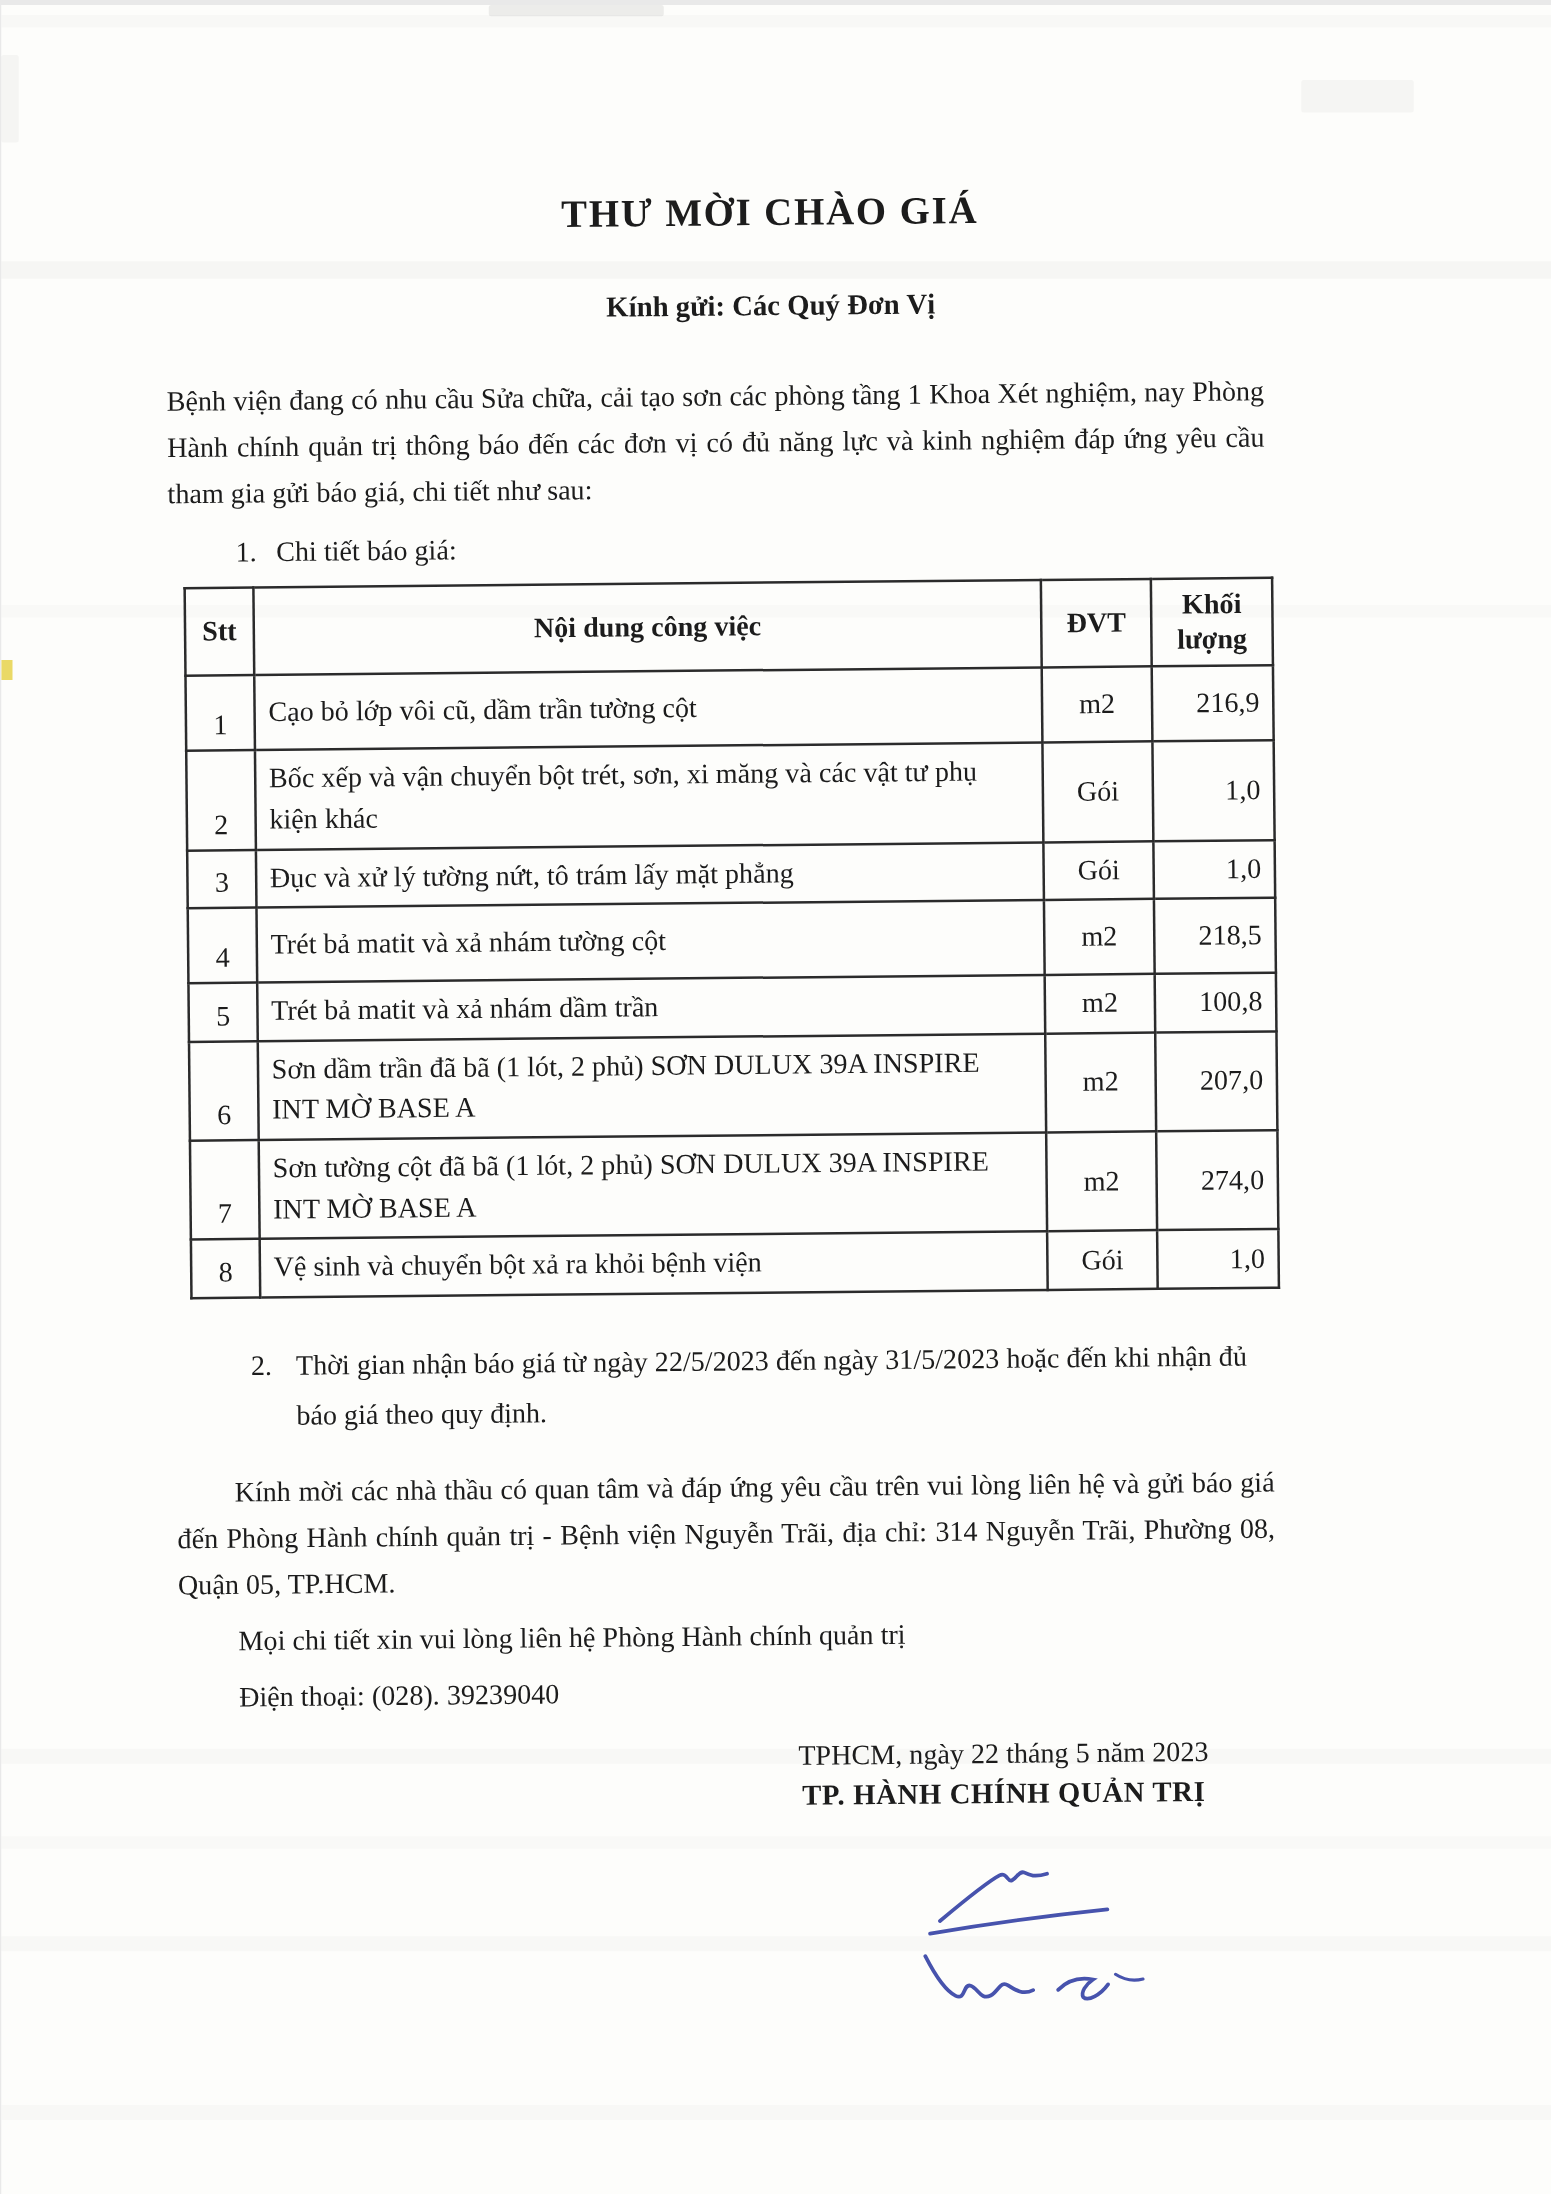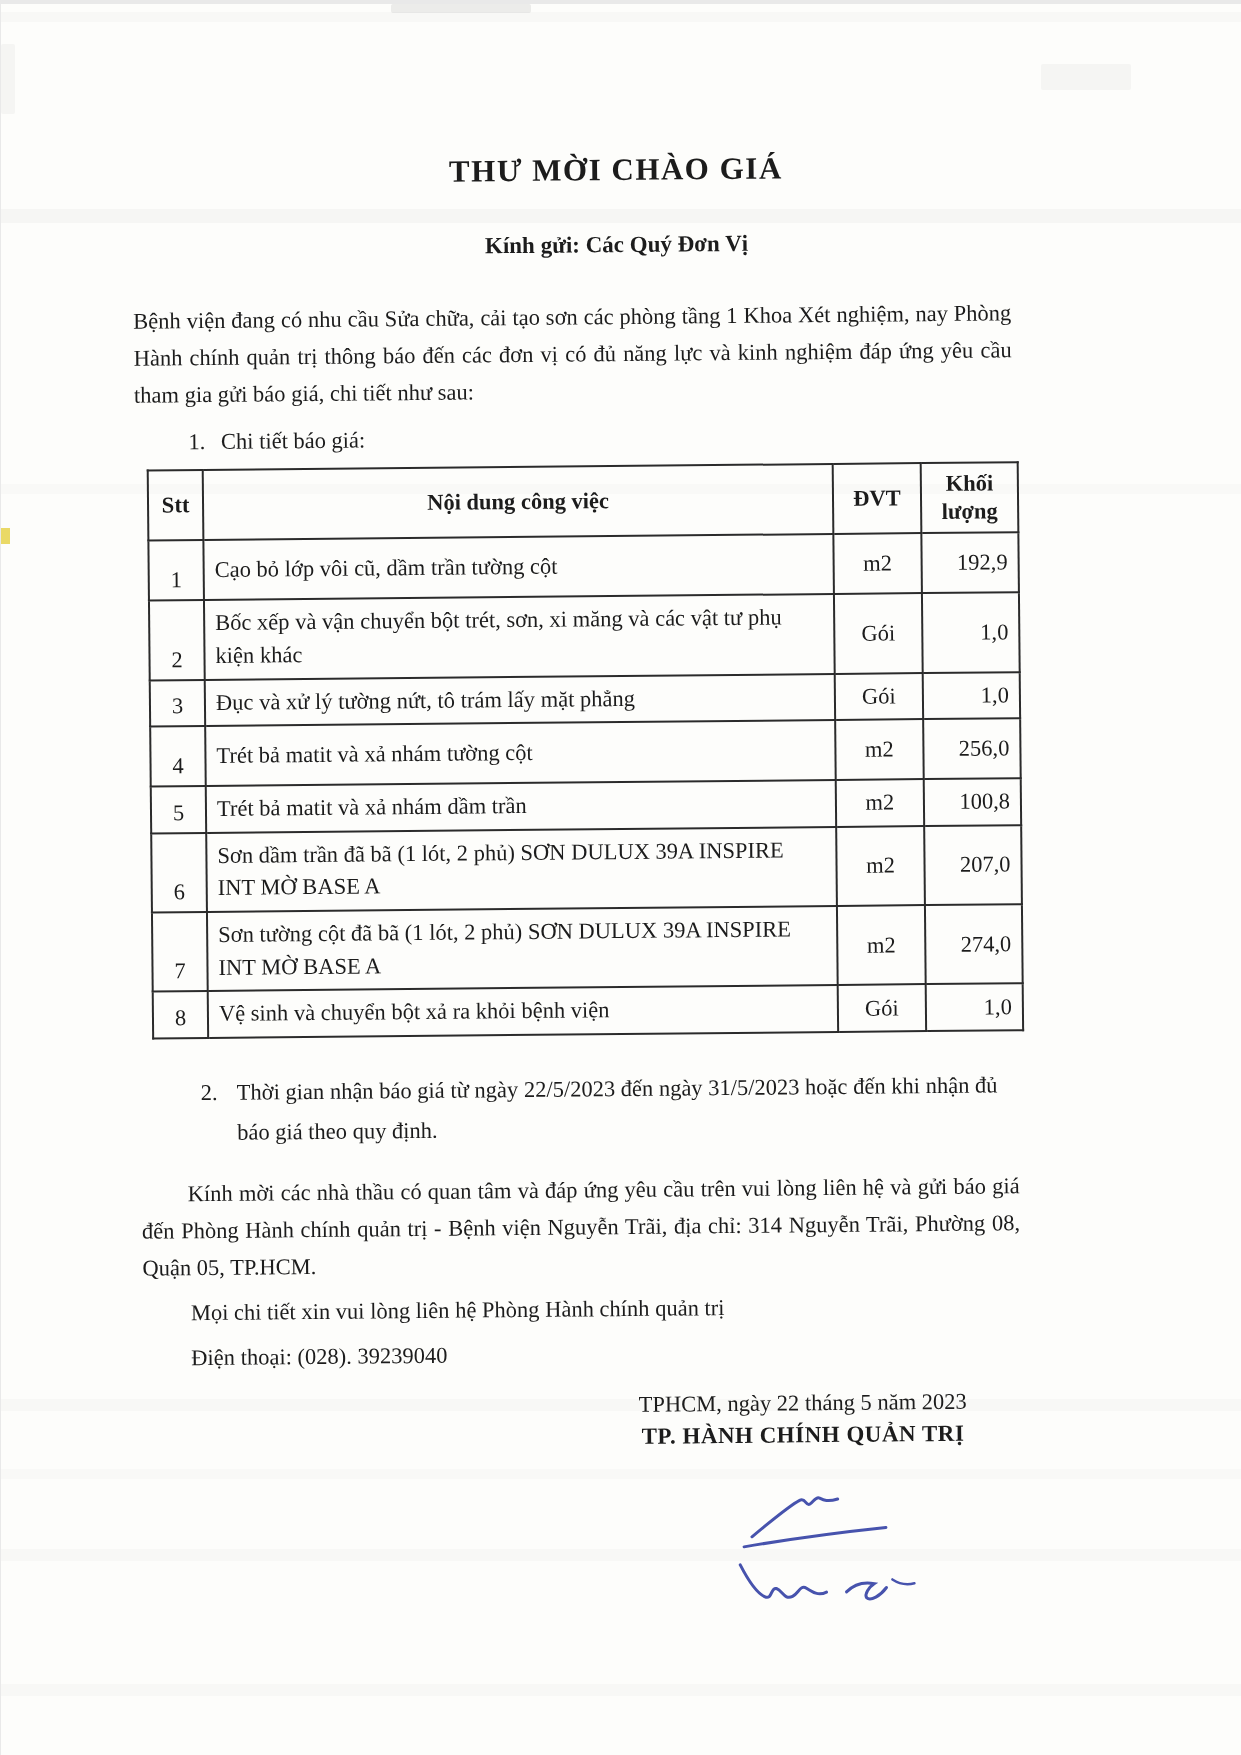--- a/index.html
+++ b/index.html
@@ -129,39 +129,39 @@
           <th>Nội dung công việc</th>
           <th>ĐVT</th>
           <th>Khối lượng</th>
         </tr>
       </thead>
       <tbody>
         <tr class="h-tall">
           <td class="stt">1</td>
           <td class="desc">Cạo bỏ lớp vôi cũ, dầm trần tường cột</td>
           <td class="unit">m2</td>
-          <td class="qty">192,9</td>
+          <td class="qty">216,9</td>
         </tr>
         <tr>
           <td class="stt">2</td>
           <td class="desc">Bốc xếp và vận chuyển bột trét, sơn, xi măng và các vật tư phụ kiện khác</td>
           <td class="unit">Gói</td>
           <td class="qty">1,0</td>
         </tr>
         <tr>
           <td class="stt">3</td>
           <td class="desc">Đục và xử lý tường nứt, tô trám lấy mặt phẳng</td>
           <td class="unit">Gói</td>
           <td class="qty">1,0</td>
         </tr>
         <tr class="h-tall">
           <td class="stt">4</td>
           <td class="desc">Trét bả matit và xả nhám tường cột</td>
           <td class="unit">m2</td>
-          <td class="qty">256,0</td>
+          <td class="qty">218,5</td>
         </tr>
         <tr>
           <td class="stt">5</td>
           <td class="desc">Trét bả matit và xả nhám dầm trần</td>
           <td class="unit">m2</td>
           <td class="qty">100,8</td>
         </tr>
         <tr>
           <td class="stt">6</td>
           <td class="desc">Sơn dầm trần đã bã (1 lót, 2 phủ) SƠN DULUX 39A INSPIRE INT MỜ BASE A</td>

